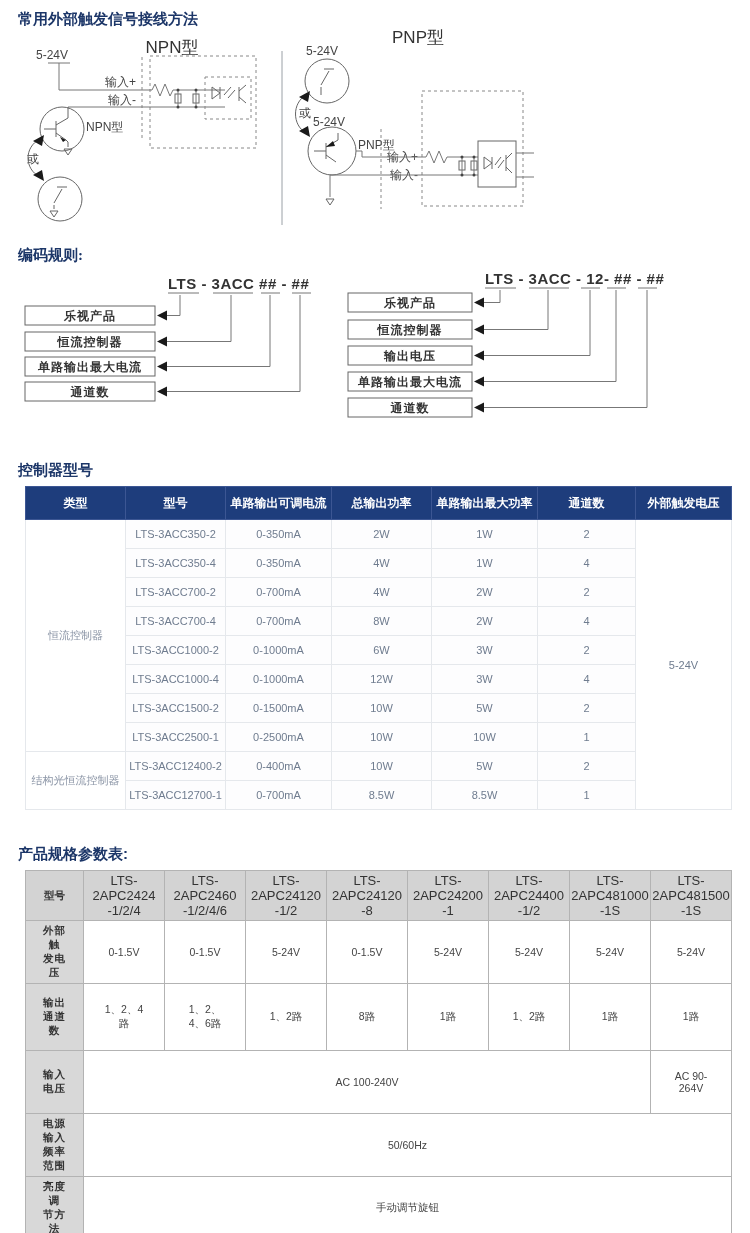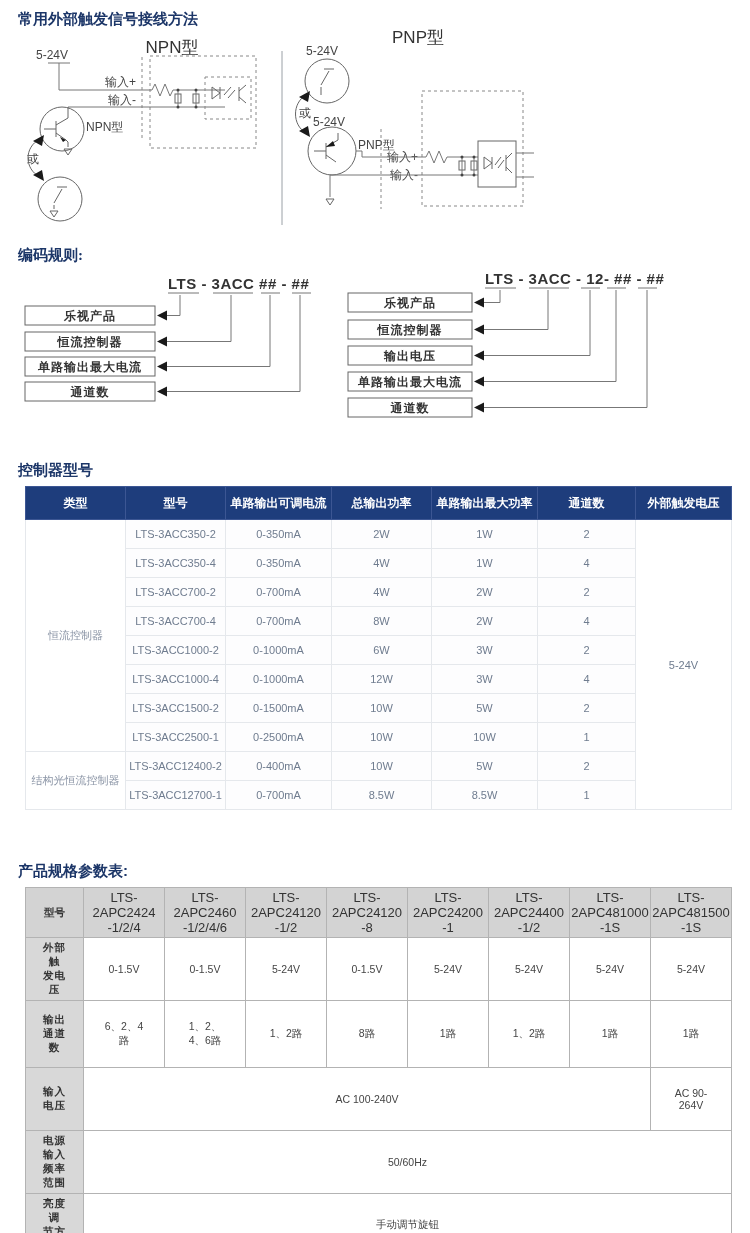--- a/index.html
+++ b/index.html
@@ -6,21 +6,21 @@
   html,body { width:750px; }
   body {
     width:750px; height:1233px; background:#ffffff; overflow:hidden;
     font-family:"Liberation Sans","DejaVu Sans",sans-serif; color:#333;
     position:relative;
   }
   .sec-title {
     font-size:15px; font-weight:bold; color:#1c3668; padding-left:18px;
   }
   .t1-title { margin-top:30px; }
-  .t2-title { margin-top:52px; }
+  .t2-title { margin-top:35px; }
   .wiring-title { margin-top:10px; }
   .coding-title { margin-top:11px;font-family:Liberation Serif, serif; }
   svg text { font-family:"Liberation Sans","DejaVu Sans",sans-serif; }
   .diag-stroke { stroke:#666; fill:none; stroke-width:1; }
   .dash { stroke-dasharray:3,3; stroke:#888; fill:none; }
   .wire { stroke:#777; fill:none; stroke-width:1; }
   .lbl { fill:#444; font-size:12px; }
   .big-lbl { fill:#333; font-size:17px; }
   .code-text { fill:#333; font-size:15px; font-weight:bold; letter-spacing:0.5px; }
   .box-lbl { fill:#333; font-size:12px; font-weight:bold; letter-spacing:1px; }
@@ -383,21 +383,21 @@
       <td class="val">0-1.5V</td>
       <td class="val">5-24V</td>
       <td class="val">0-1.5V</td>
       <td class="val">5-24V</td>
       <td class="val">5-24V</td>
       <td class="val">5-24V</td>
       <td class="val">5-24V</td>
     </tr>
     <tr>
       <td class="row-label">输出通道数</td>
-      <td class="val">6、2、4路</td>
+      <td class="val">1、2、4路</td>
       <td class="val">1、2、4、6路</td>
       <td class="val">1、2路</td>
       <td class="val">8路</td>
       <td class="val">1路</td>
       <td class="val">1、2路</td>
       <td class="val">1路</td>
       <td class="val">1路</td>
     </tr>
     <tr>
       <td class="row-label">输入电压</td>

